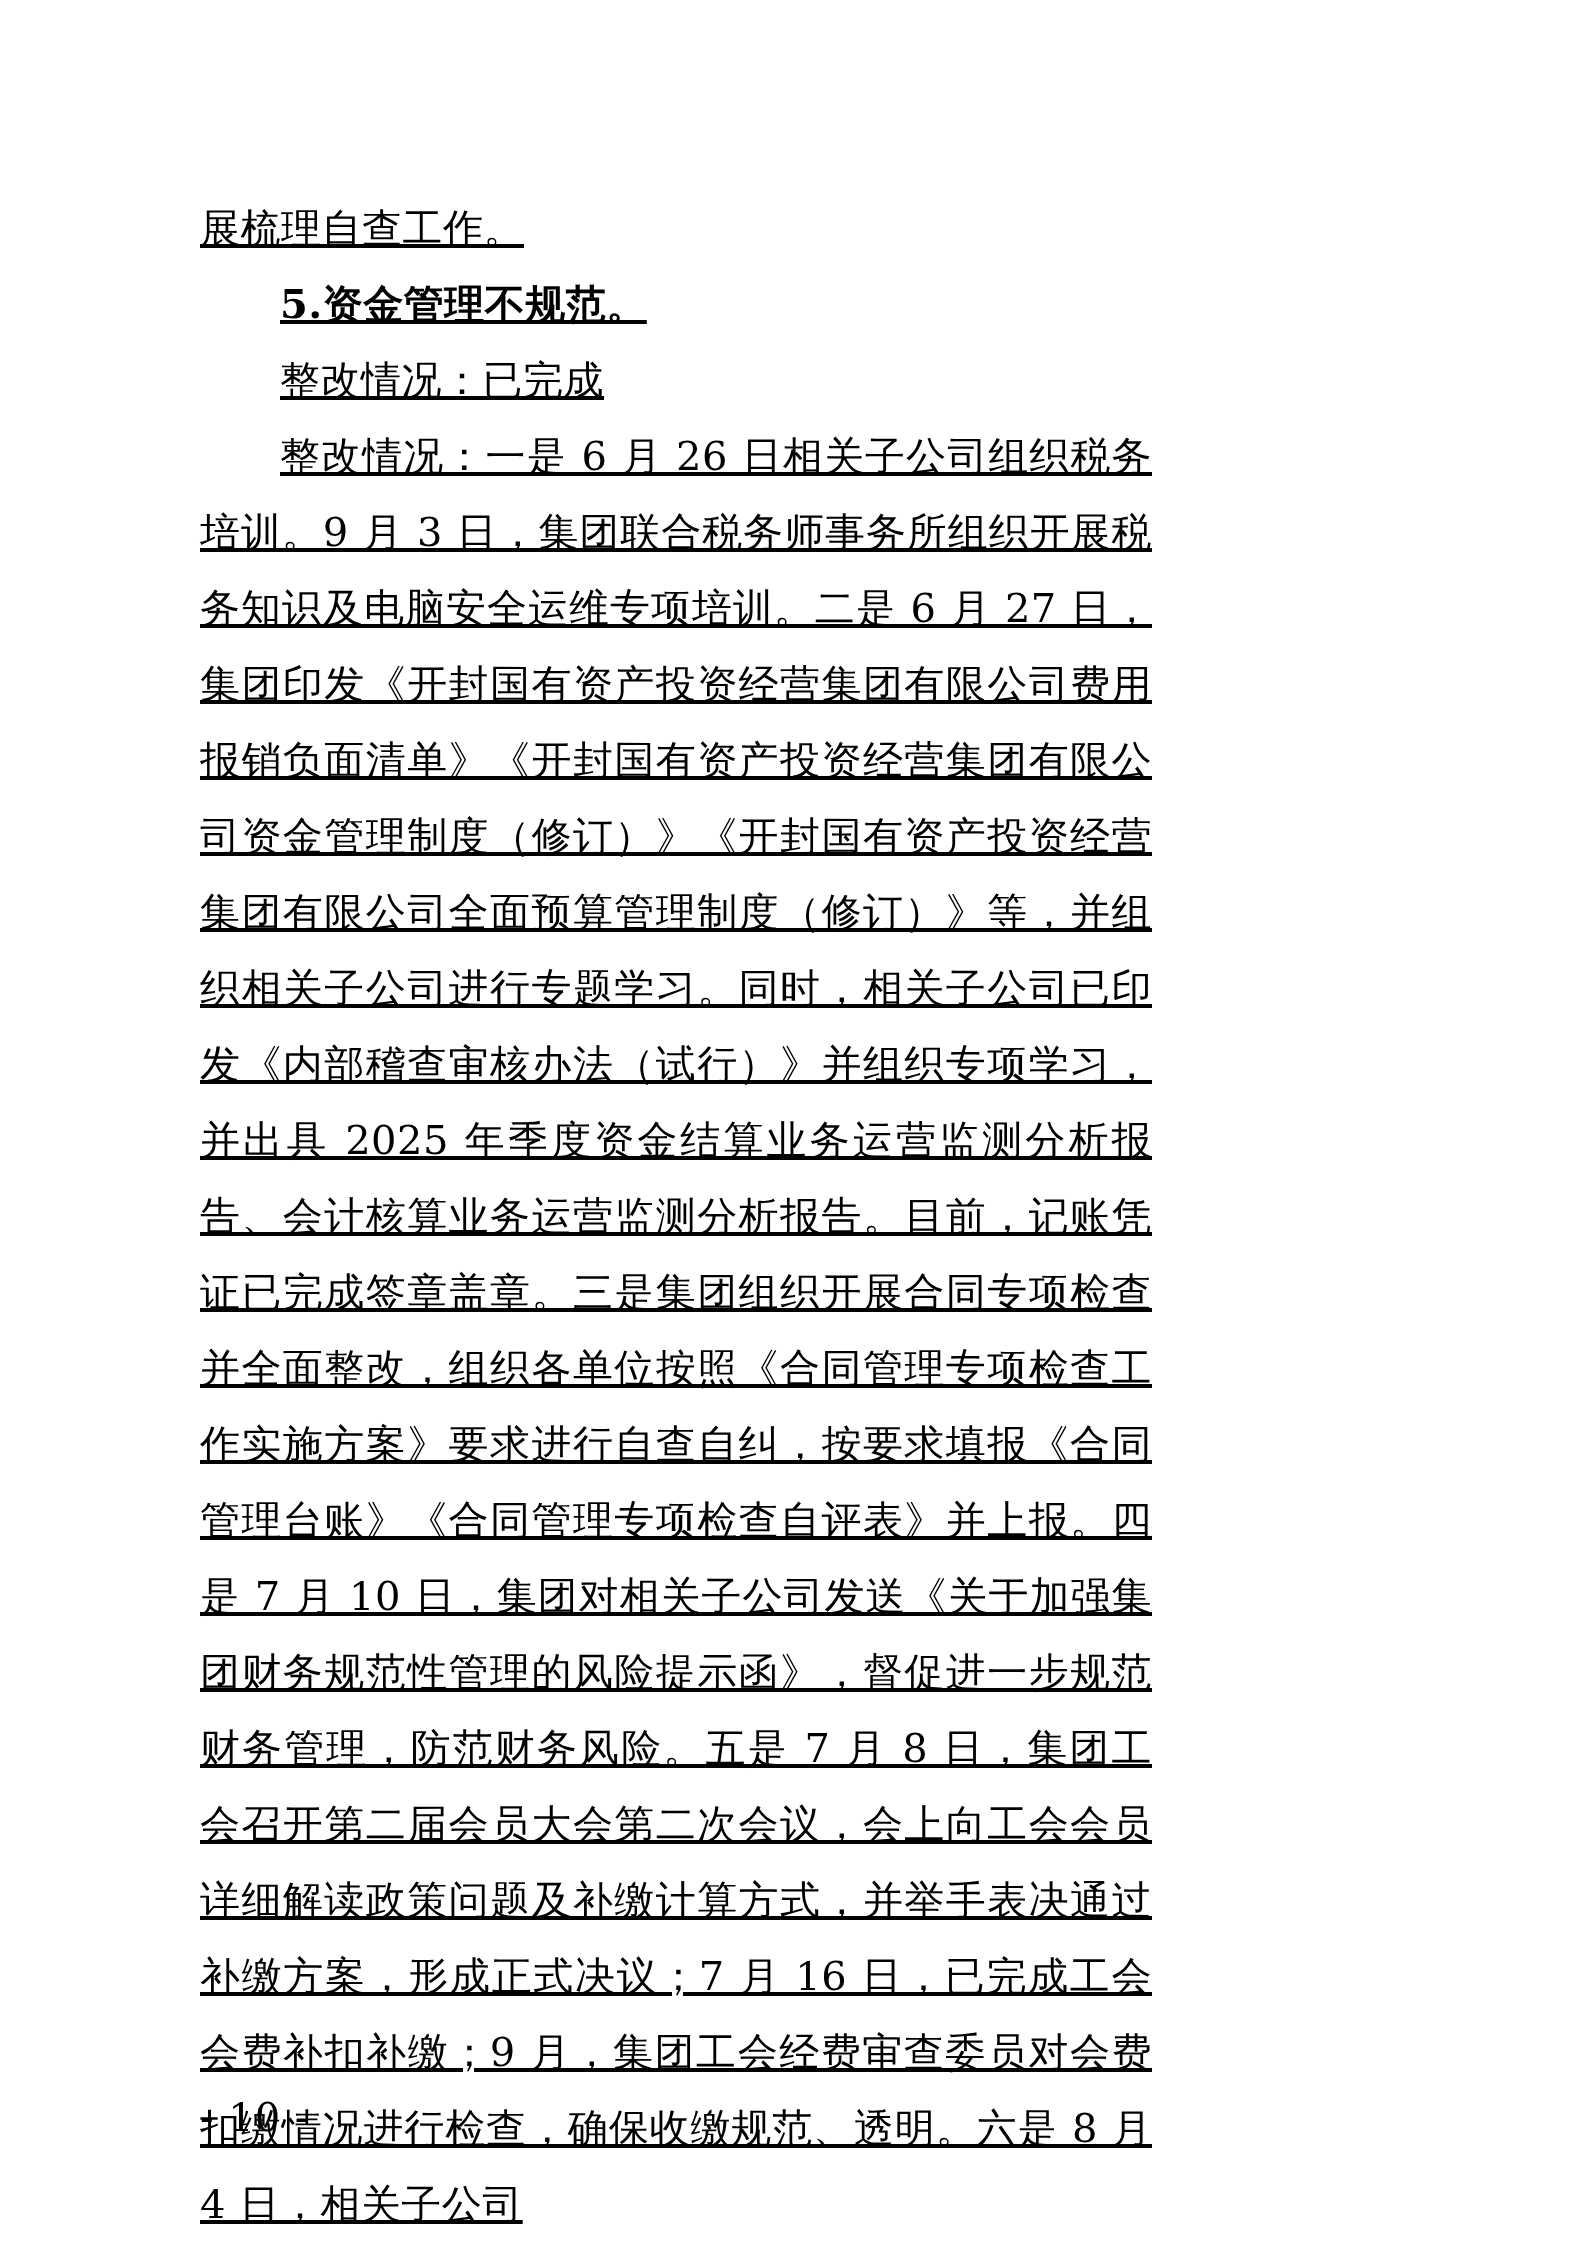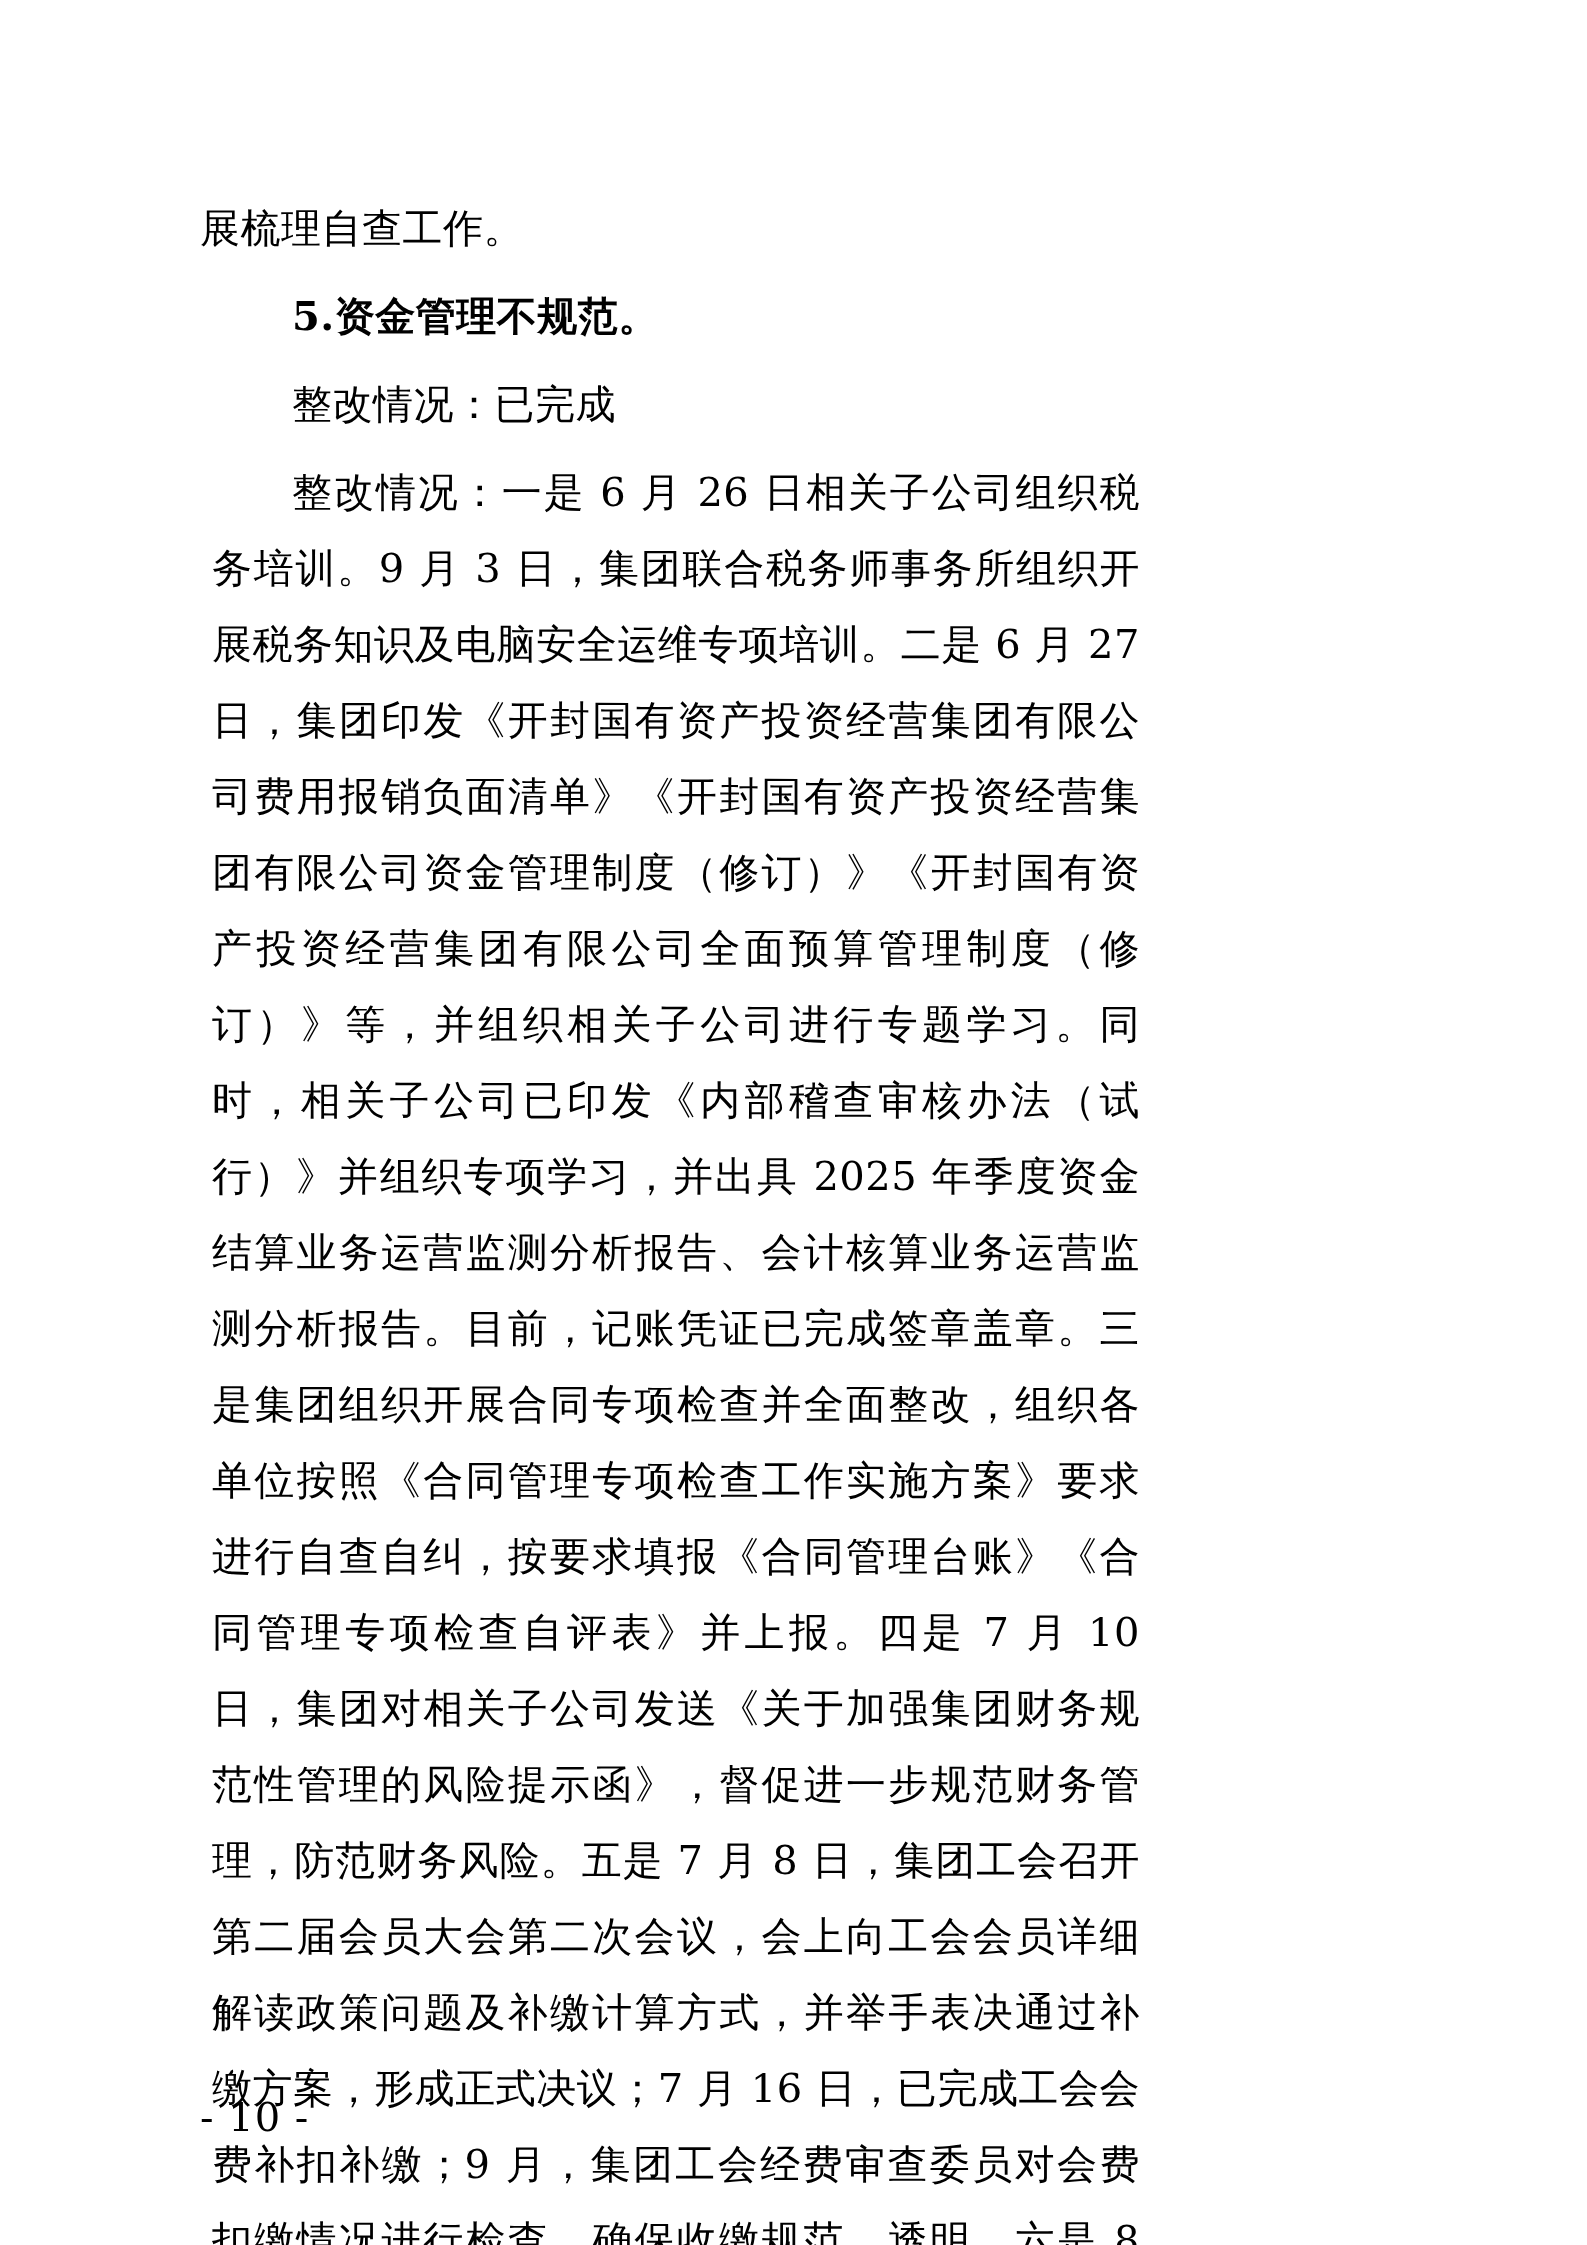--- a/index.html
+++ b/index.html
@@ -15,34 +15,35 @@
     color: #000000;
     overflow: hidden;
   }
   .page {
     position: absolute;
     left: 0; top: 0;
     width: 1312px;
     height: 2245px;
     box-sizing: border-box;
     padding: 190px 160px 16px 200px;
+    text-decoration: underline;
   }
   .body-text {
     font-size: 40px;
     line-height: 76px;
     text-align: justify;
     text-justify: inter-ideograph;
     letter-spacing: 0.5px;
   }
   .para {
     margin: 0;
     text-indent: 0;
   }
   .para-indent {
-    margin: 12px;
+    margin: 0;
     text-indent: 80px;
   }
   .bold {
     font-weight: bold;
   }
   .page-number {
     position: absolute;
     left: 200px;
     bottom: 105px;
     font-size: 40px;

